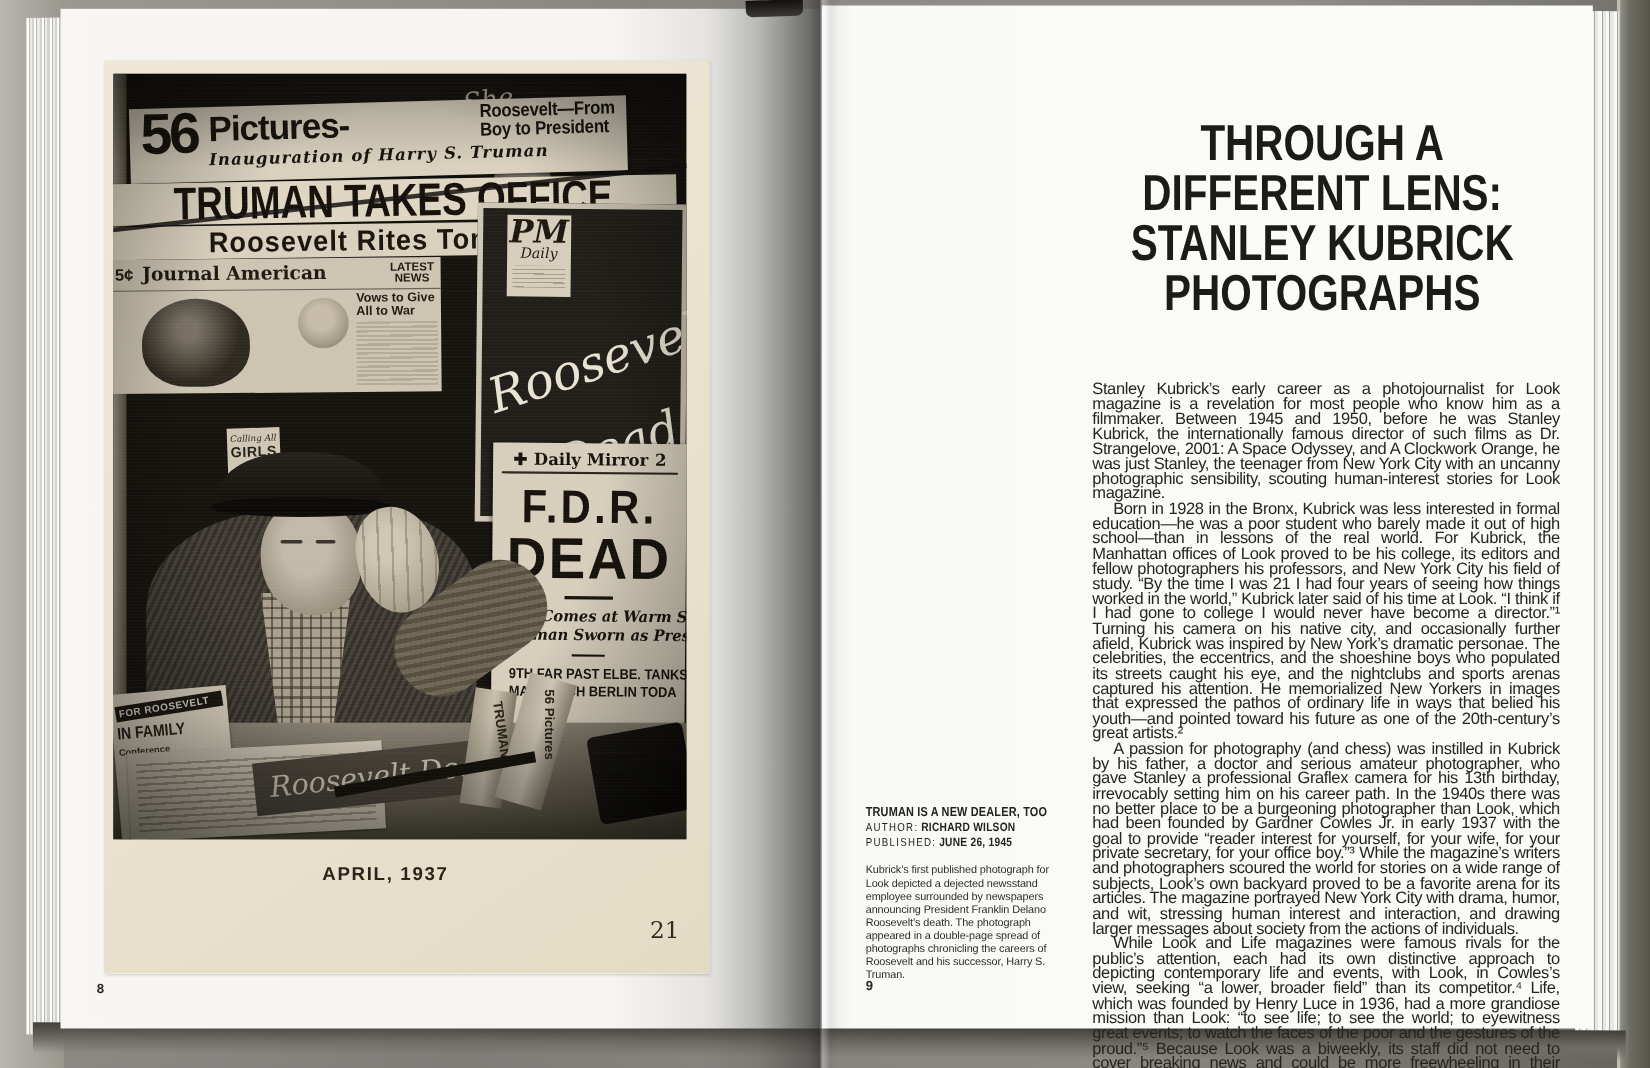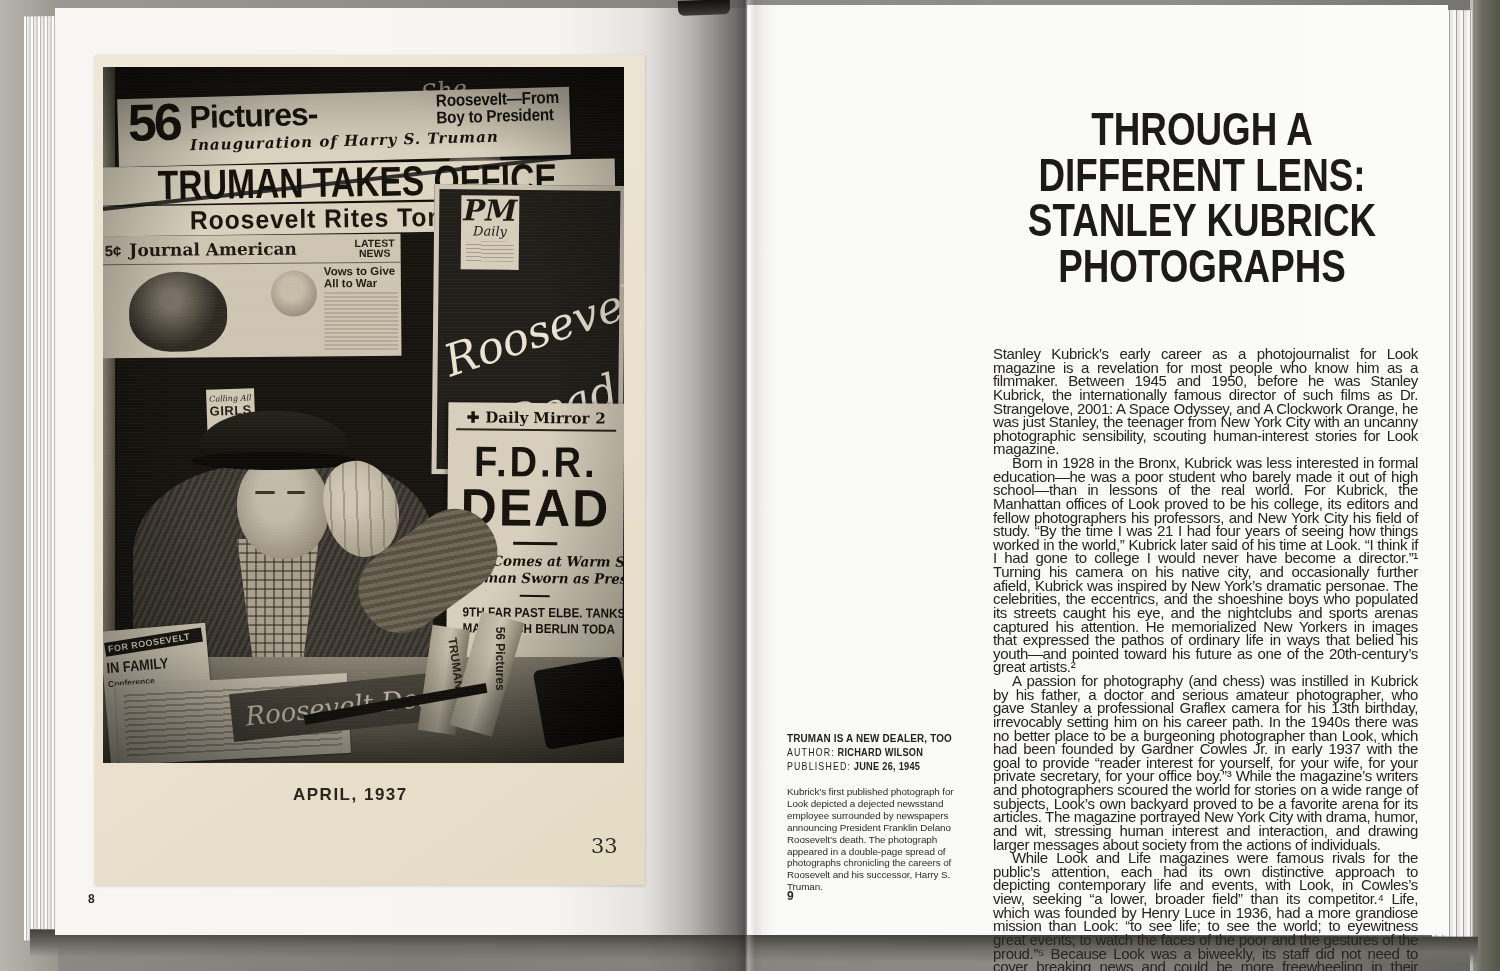--- a/index.html
+++ b/index.html
@@ -276,21 +276,21 @@
         <div class="abs ph-roll1">
           <span class="roll-label">56 Pictures</span>
         </div>
         <div class="abs ph-strap"></div>
         <div class="abs ph-darkobj"></div>
 
         <div class="abs photo-vignette"></div>
       </div>
 
       <div class="abs plate-caption">APRIL, 1937</div>
-      <div class="abs plate-number">33</div>
+      <div class="abs plate-number">21</div>
     </div>
 
     <div class="abs pagenum" style="left:33px;top:884px;">8</div>
   </div>
 
   <div class="abs page-right">
 
 
     <div class="abs rp-title">
       <div>THROUGH A</div>

